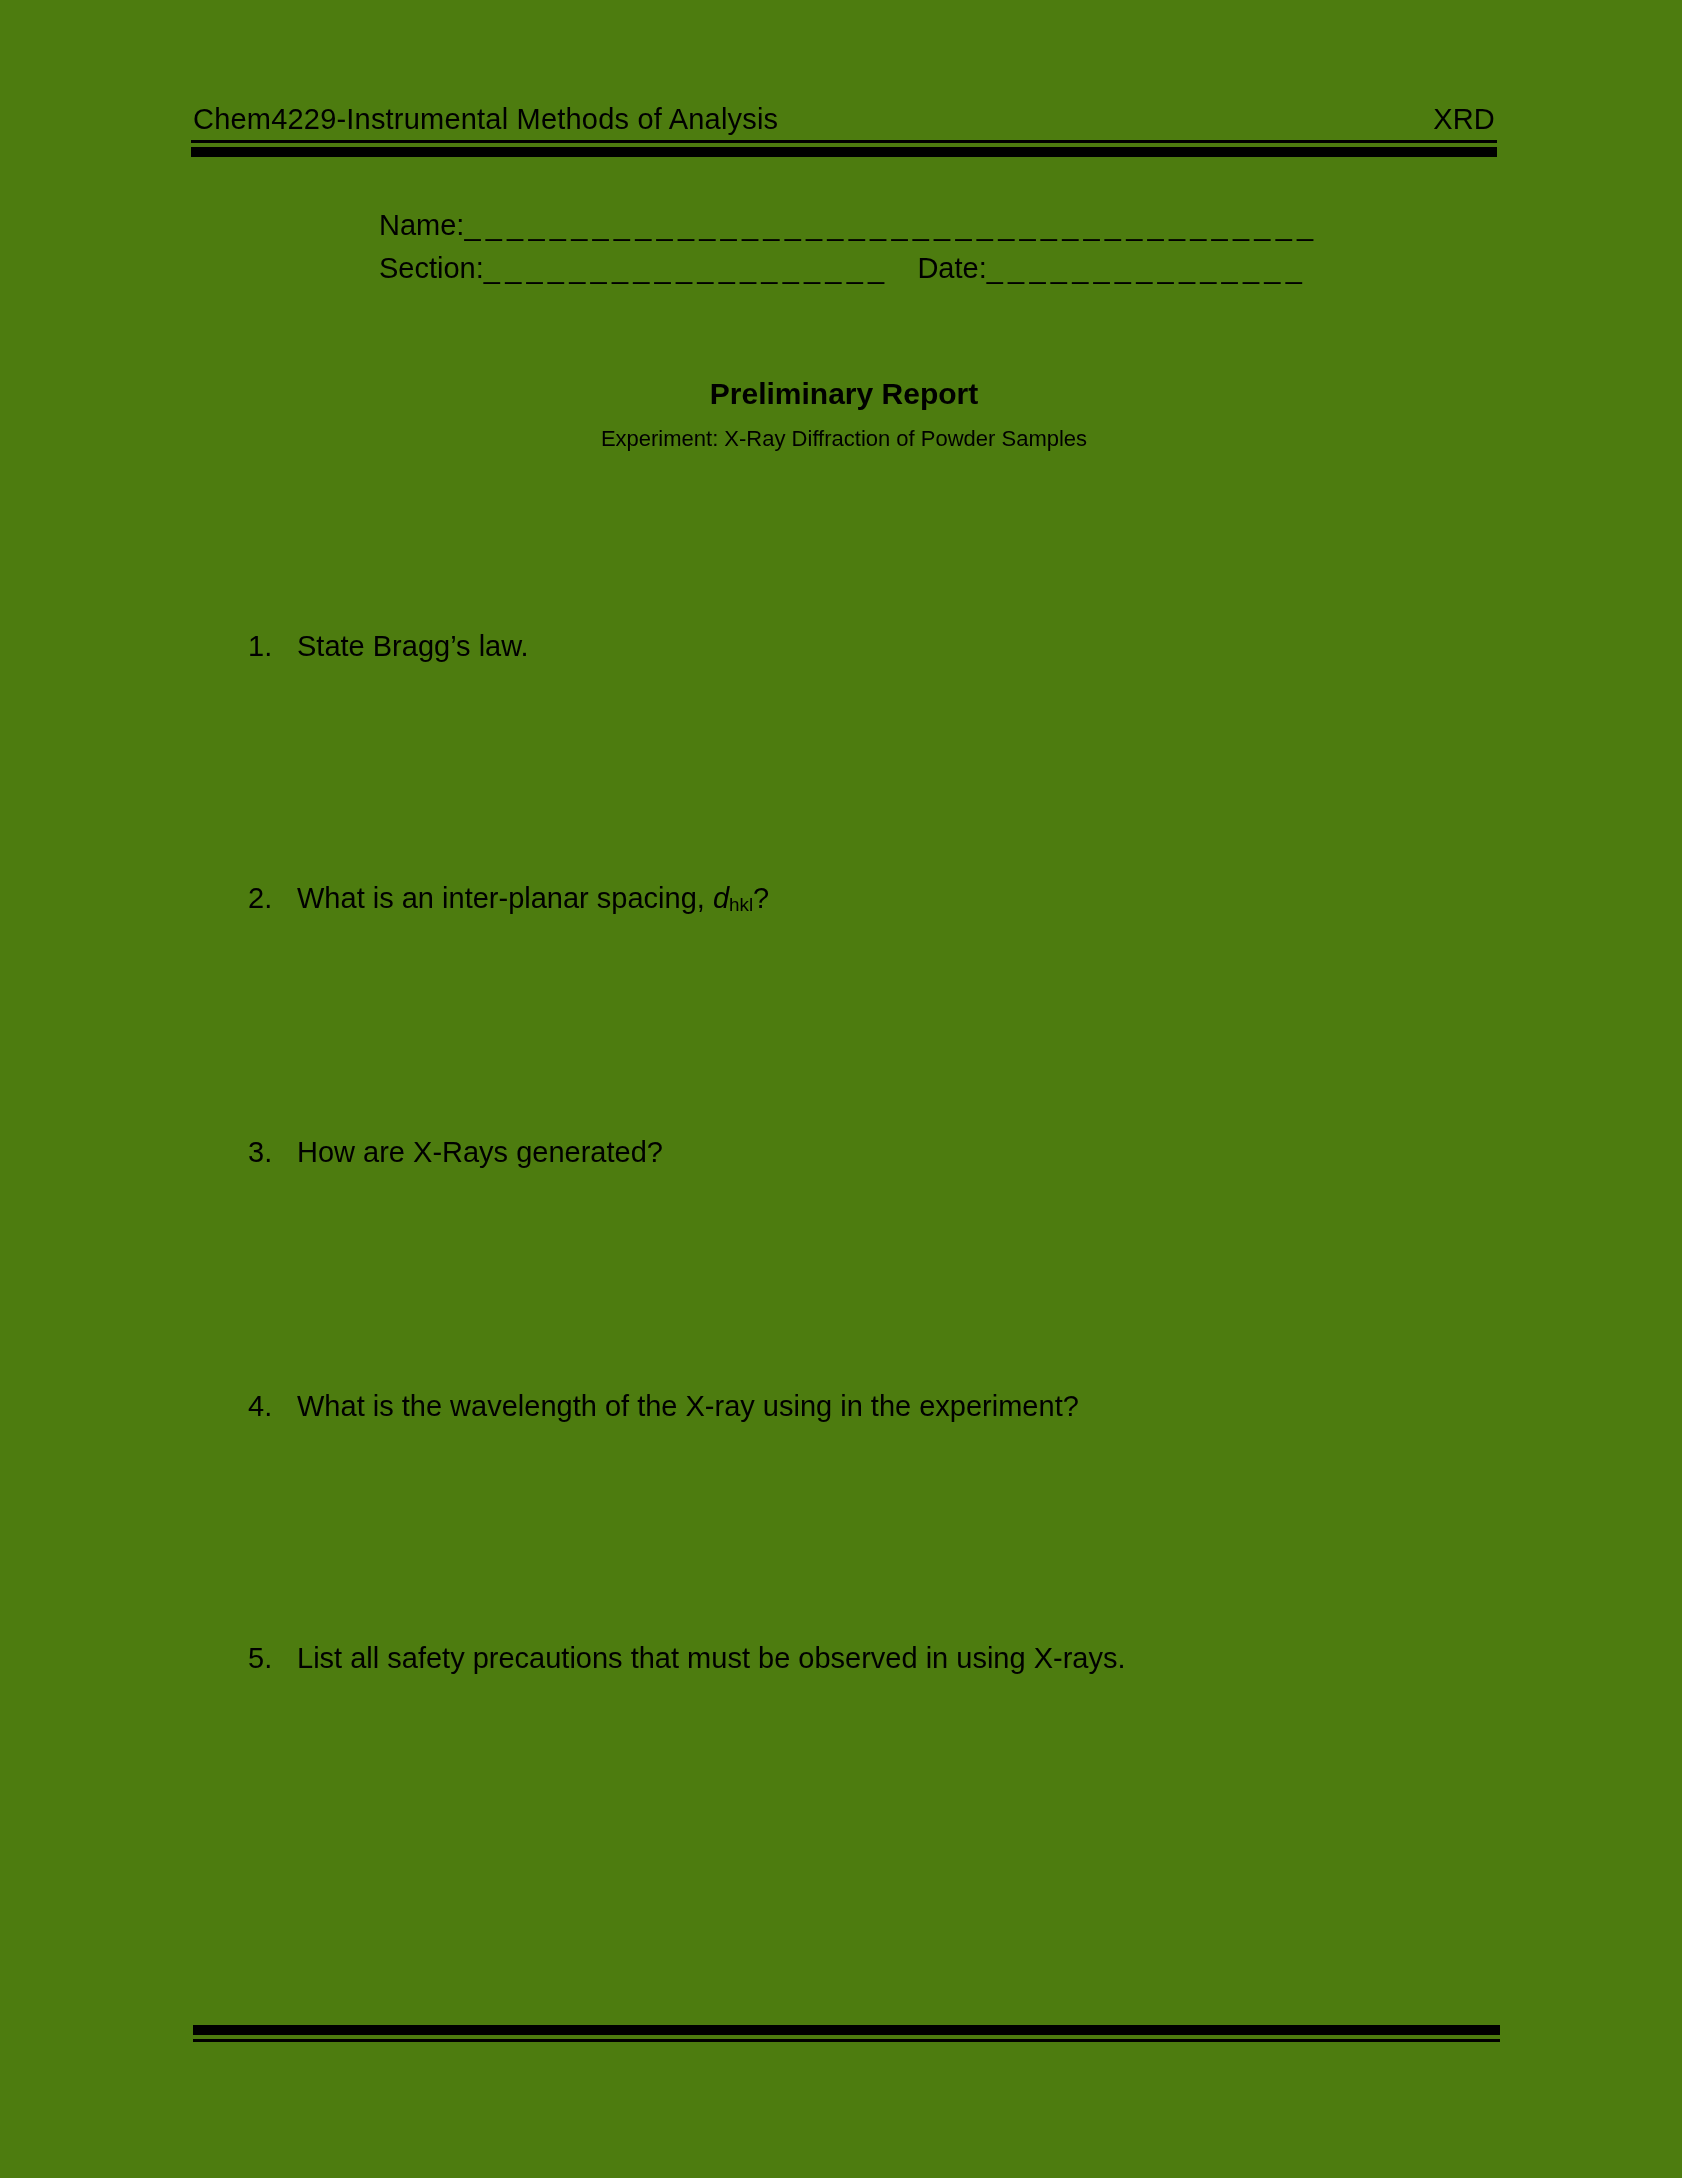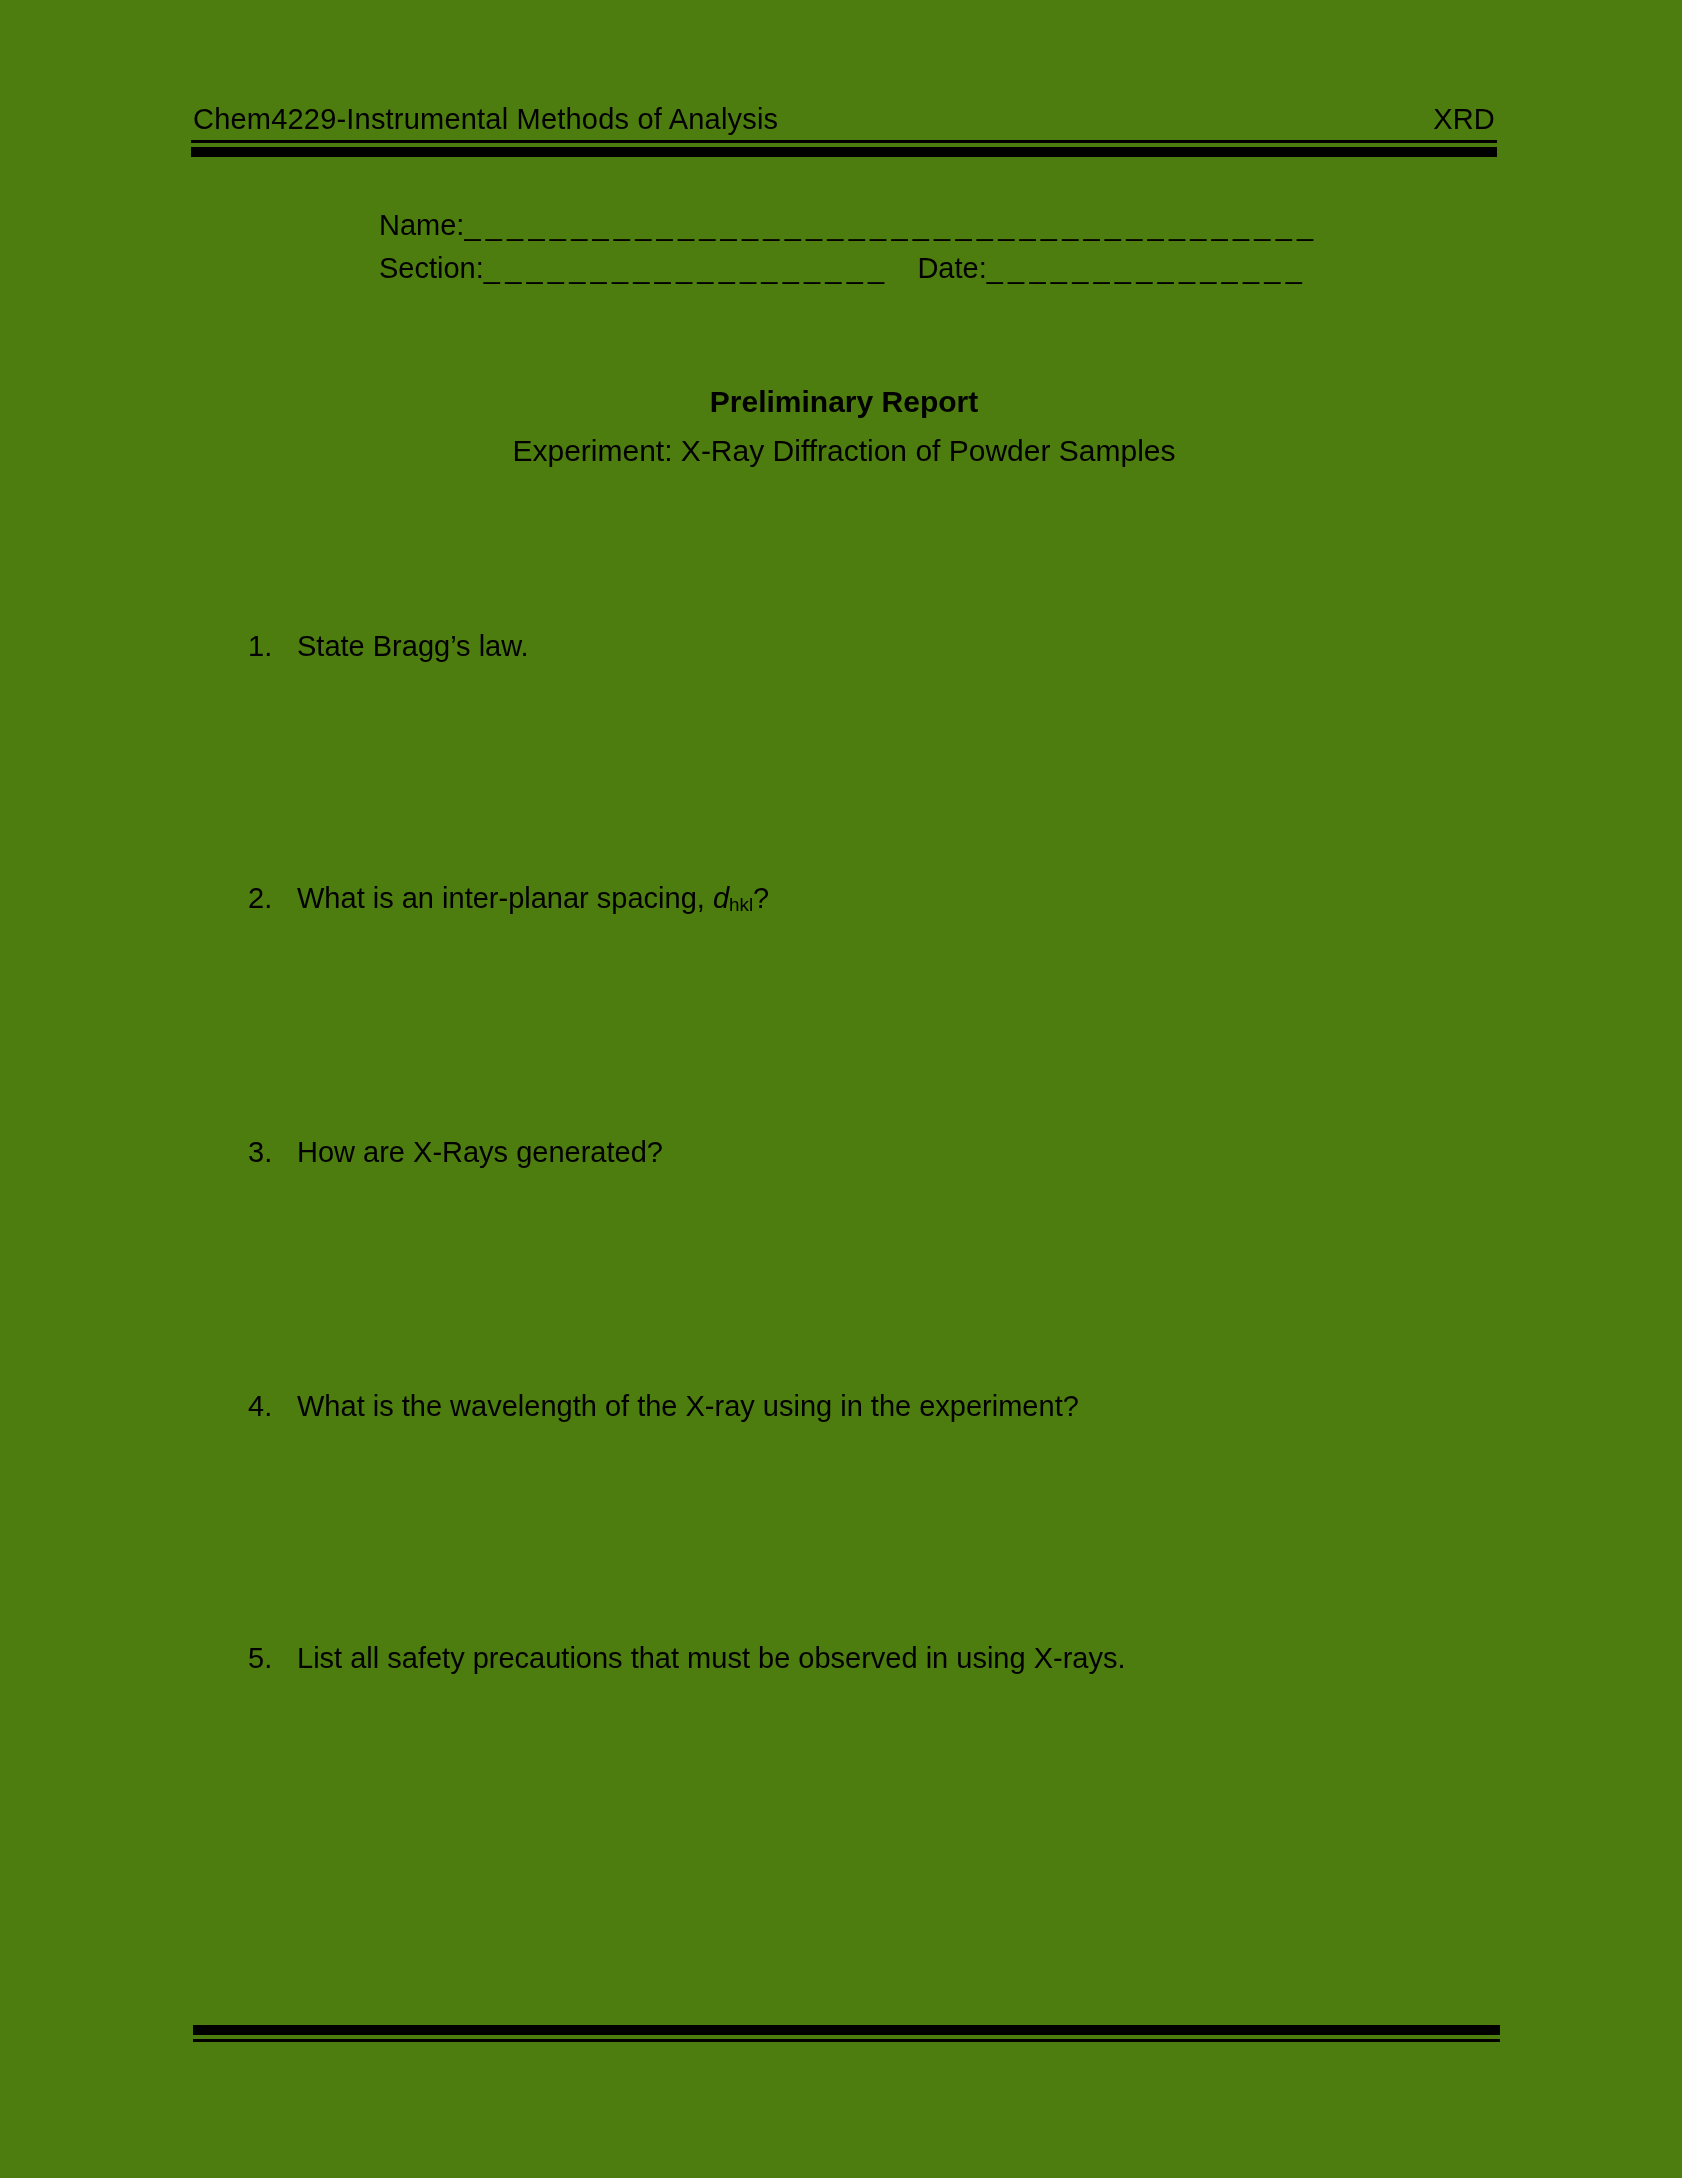--- a/index.html
+++ b/index.html
@@ -66,24 +66,24 @@
     position: absolute;
     left: 193px;
     width: 1302px;
     top: 379px;
     text-align: center;
     line-height: 1;
   }
   .report-title {
     font-size: 30px;
     font-weight: bold;
-    margin: 8px;
+    margin: 0;
   }
   .experiment-subtitle {
-    font-size: 30px;
+    font-size: 22px;
     font-weight: normal;
     margin: 19px 0 0 0;
   }
 
   
   .question {
     position: absolute;
     left: 248px;
     display: flex;
     font-size: 29px;

